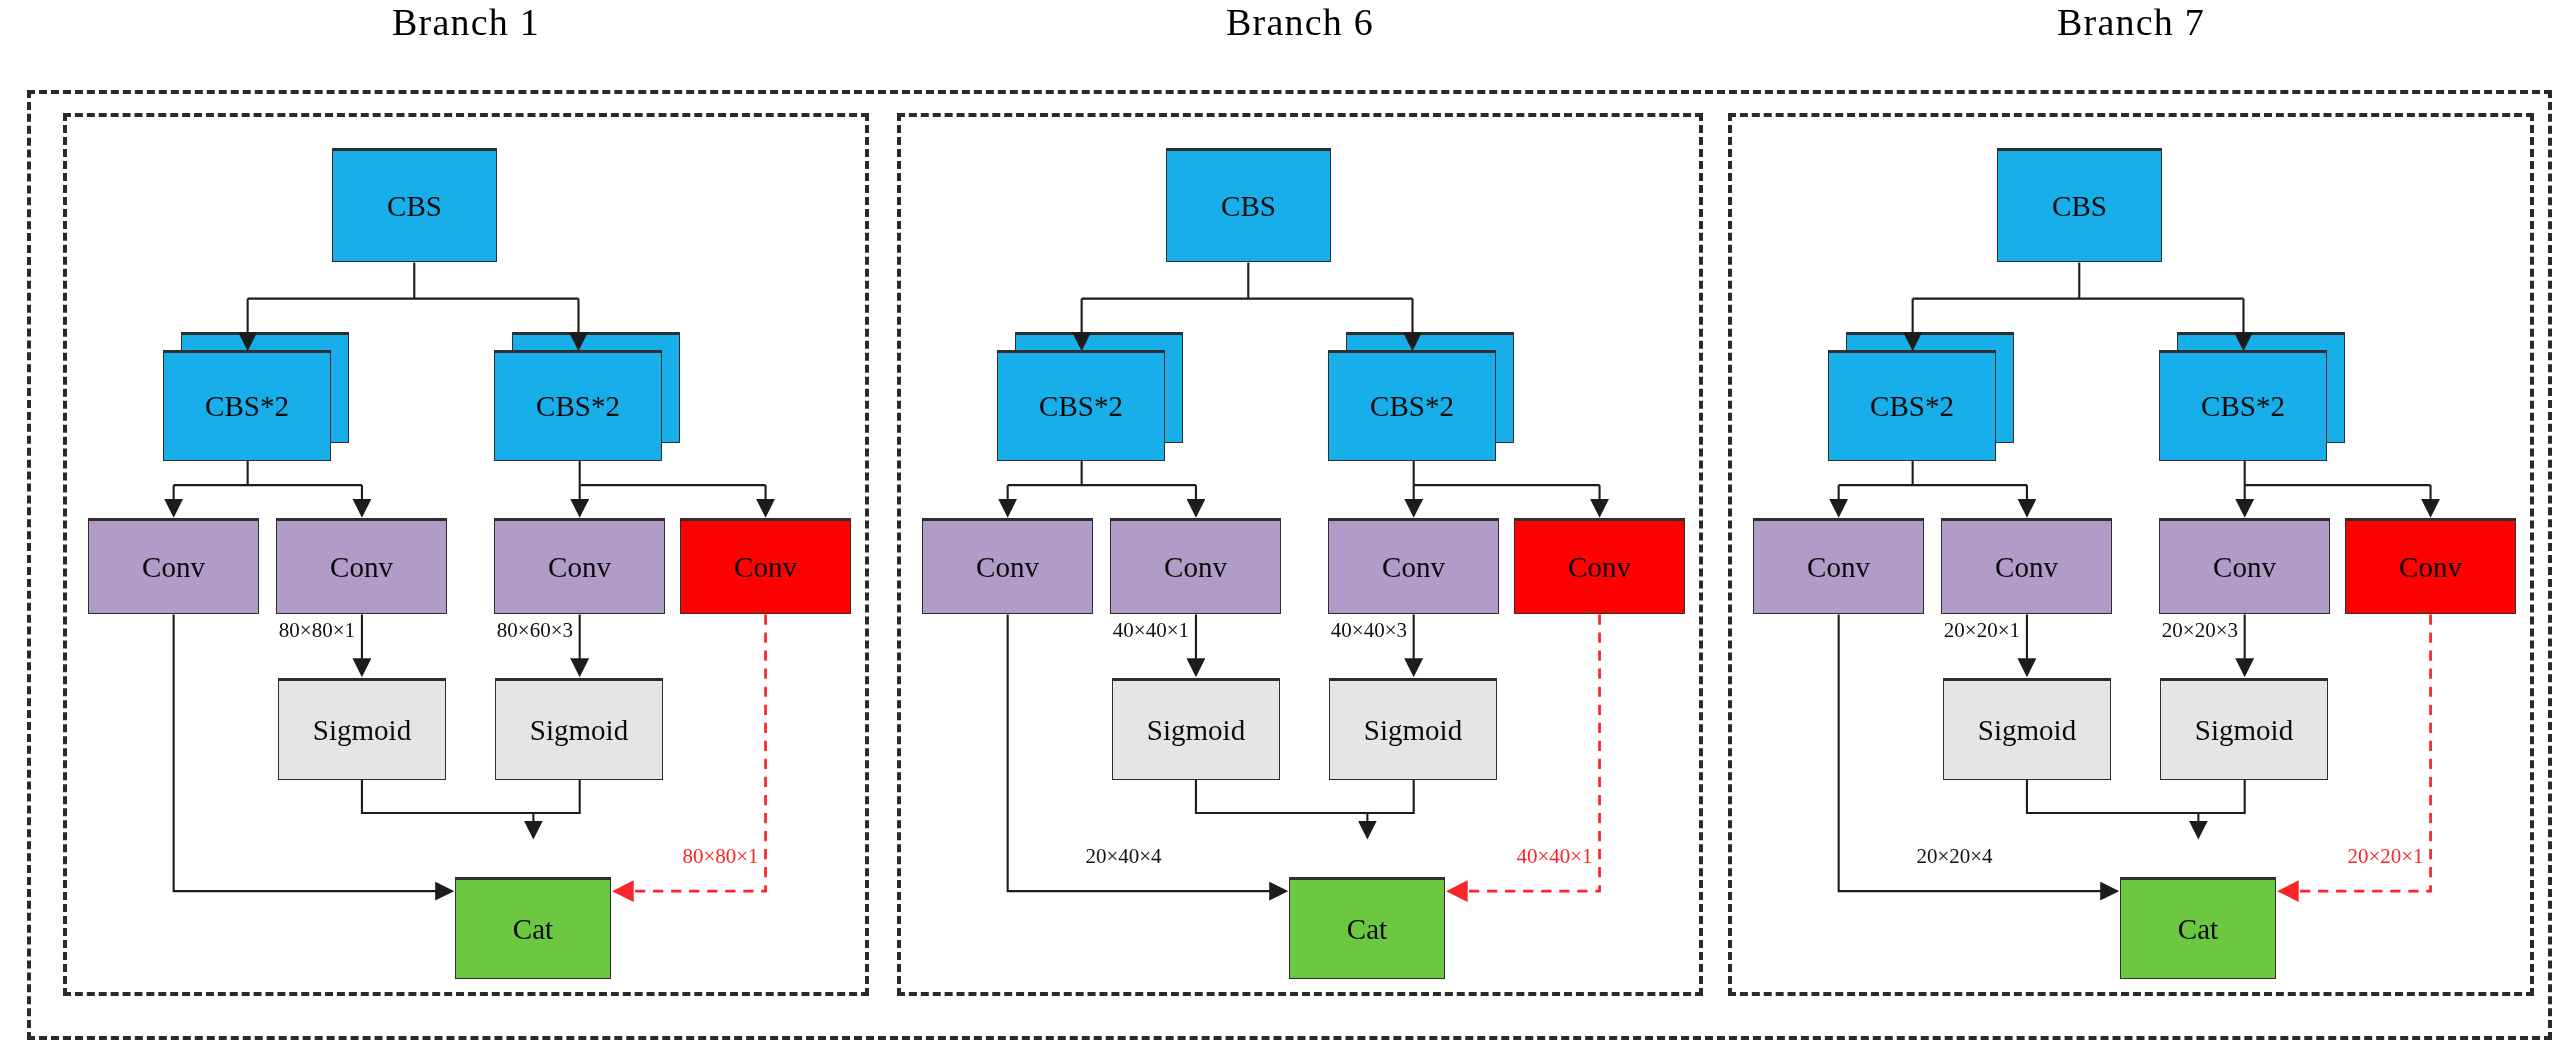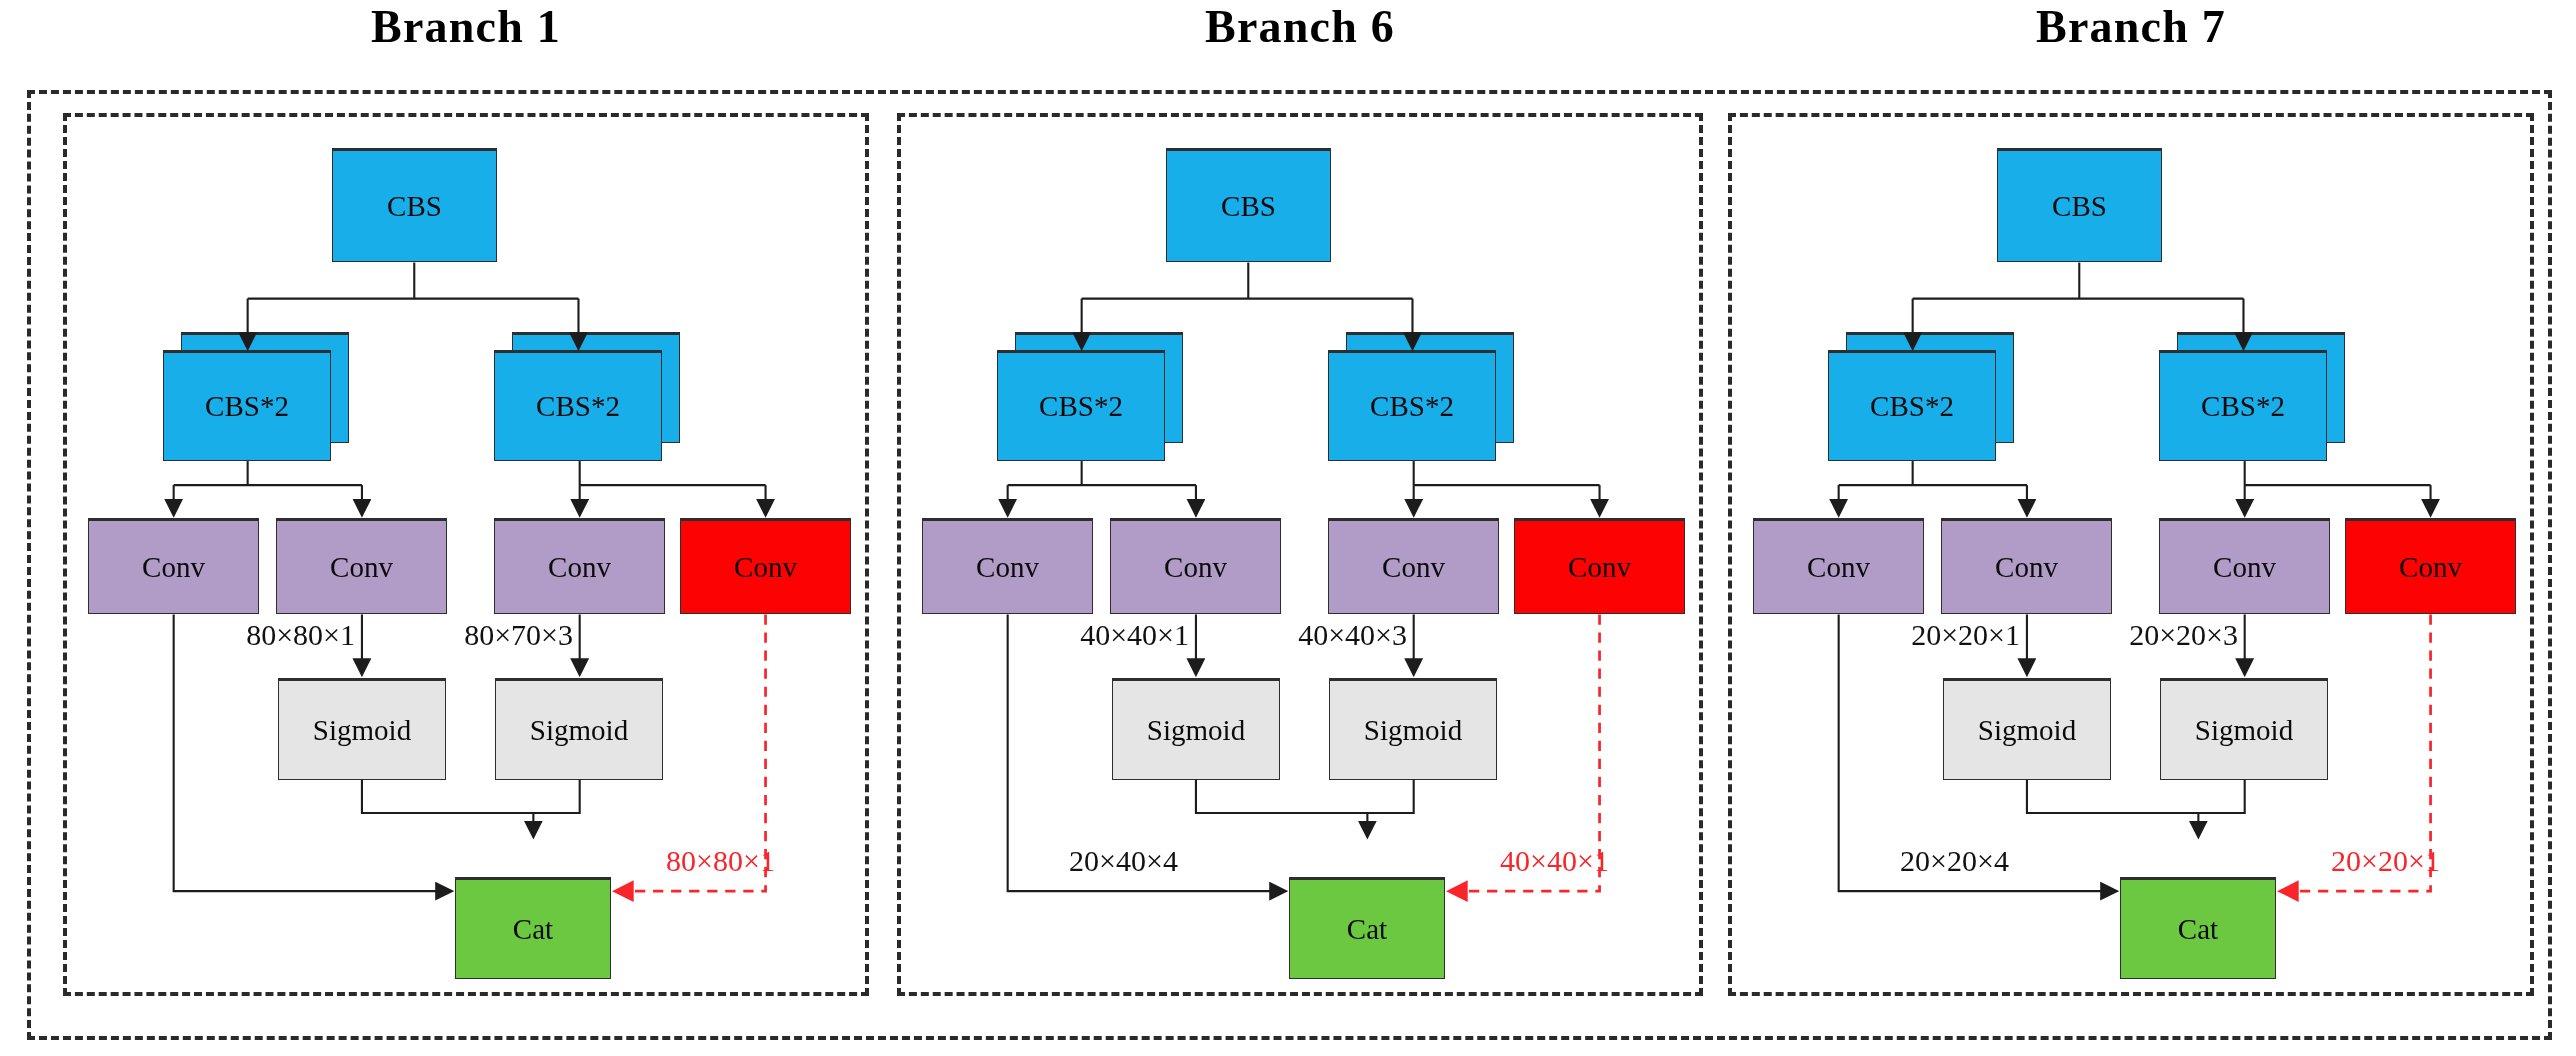--- a/index.html
+++ b/index.html
@@ -6,21 +6,21 @@
   body{
     width:2576px;height:1056px;position:relative;overflow:hidden;
     font-family:"Liberation Serif","DejaVu Serif",serif;color:#0b0b0b;
   }
   .outer-box{
     position:absolute;left:27px;top:90px;width:2525px;height:950px;
     border:4.2px dashed #2a2a2a;box-sizing:border-box;
   }
   .branch-title{
     position:absolute;top:0px;width:806px;text-align:center;
-    font-size:46px;font-weight:700;color:#000;letter-spacing:1.2px;
+    font-size:38px;font-weight:400;color:#000;letter-spacing:1.2px;
   }
   #title-1{left:63px}#title-2{left:897px}#title-3{left:1728px}
   .branch{
     position:absolute;top:113px;width:806px;height:883px;
     border:4.2px dashed #2a2a2a;box-sizing:border-box;
   }
   #branch-1{left:63px}#branch-2{left:897px}#branch-3{left:1728px}
   .wires{
     position:absolute;left:0;top:0;width:798px;height:874px;
     z-index:3;pointer-events:none;
@@ -32,21 +32,21 @@
     font-size:29px;color:#0b0b0b;box-sizing:border-box;z-index:2;
     border:1.8px solid #2e2e2e;border-top-width:3.6px;text-align:center;
   }
   .shadow{z-index:1;}
   .blue{background:#18aeea}
   .teal{background:#e5e5e5}
   .purple{background:#b19cc7}
   .redbox{background:#fd0202}
   .green{background:#6cc840}
   .dim{
-    position:absolute;font-size:30px;color:#111;z-index:4;white-space:nowrap;
+    position:absolute;font-size:21px;color:#111;z-index:4;white-space:nowrap;
   }
   .dim.rt{text-align:right}
   .dim.ct{text-align:center}
   .reddim{color:#f8252b}
   
   .cbs       {left:265px; top:31px;  width:165px; height:114px;}
   .stackbackL{left:114px; top:215px; width:168px; height:111px;}
   .stackL    {left:96px; top:233px; width:168px; height:111px;}
   .stackbackR{left:445px; top:215px; width:168px; height:111px;}
   .stackR    {left:427px; top:233px; width:168px; height:111px;}
@@ -109,21 +109,21 @@
   <div class="box blue shadow stackbackR"></div>
   <div class="box blue stackR">CBS*2</div>
   <div class="box purple conv1">Conv</div>
   <div class="box purple conv2">Conv</div>
   <div class="box purple conv3">Conv</div>
   <div class="box redbox conv4">Conv</div>
   <div class="box teal sig1">Sigmoid</div>
   <div class="box teal sig2">Sigmoid</div>
   <div class="box green cat">Cat</div>
   <div class="dim rt dim1">80×80×1</div>
-  <div class="dim rt dim2">80×70×3</div>
+  <div class="dim rt dim2">80×60×3</div>
   <div class="dim ct dimcat"></div>
   <div class="dim ct reddim dimred">80×80×1</div>
 </div>
 
 <div class="branch" id="branch-2">
   <svg class="wires" viewBox="0 0 1326 1453">
     <path d="M577 242 V302"></path>
     <path d="M300 302 H850"></path>
     <path d="M300 302 V383" marker-end="url(#ahb)"></path>
     <path d="M850 302 V383" marker-end="url(#ahb)"></path>

